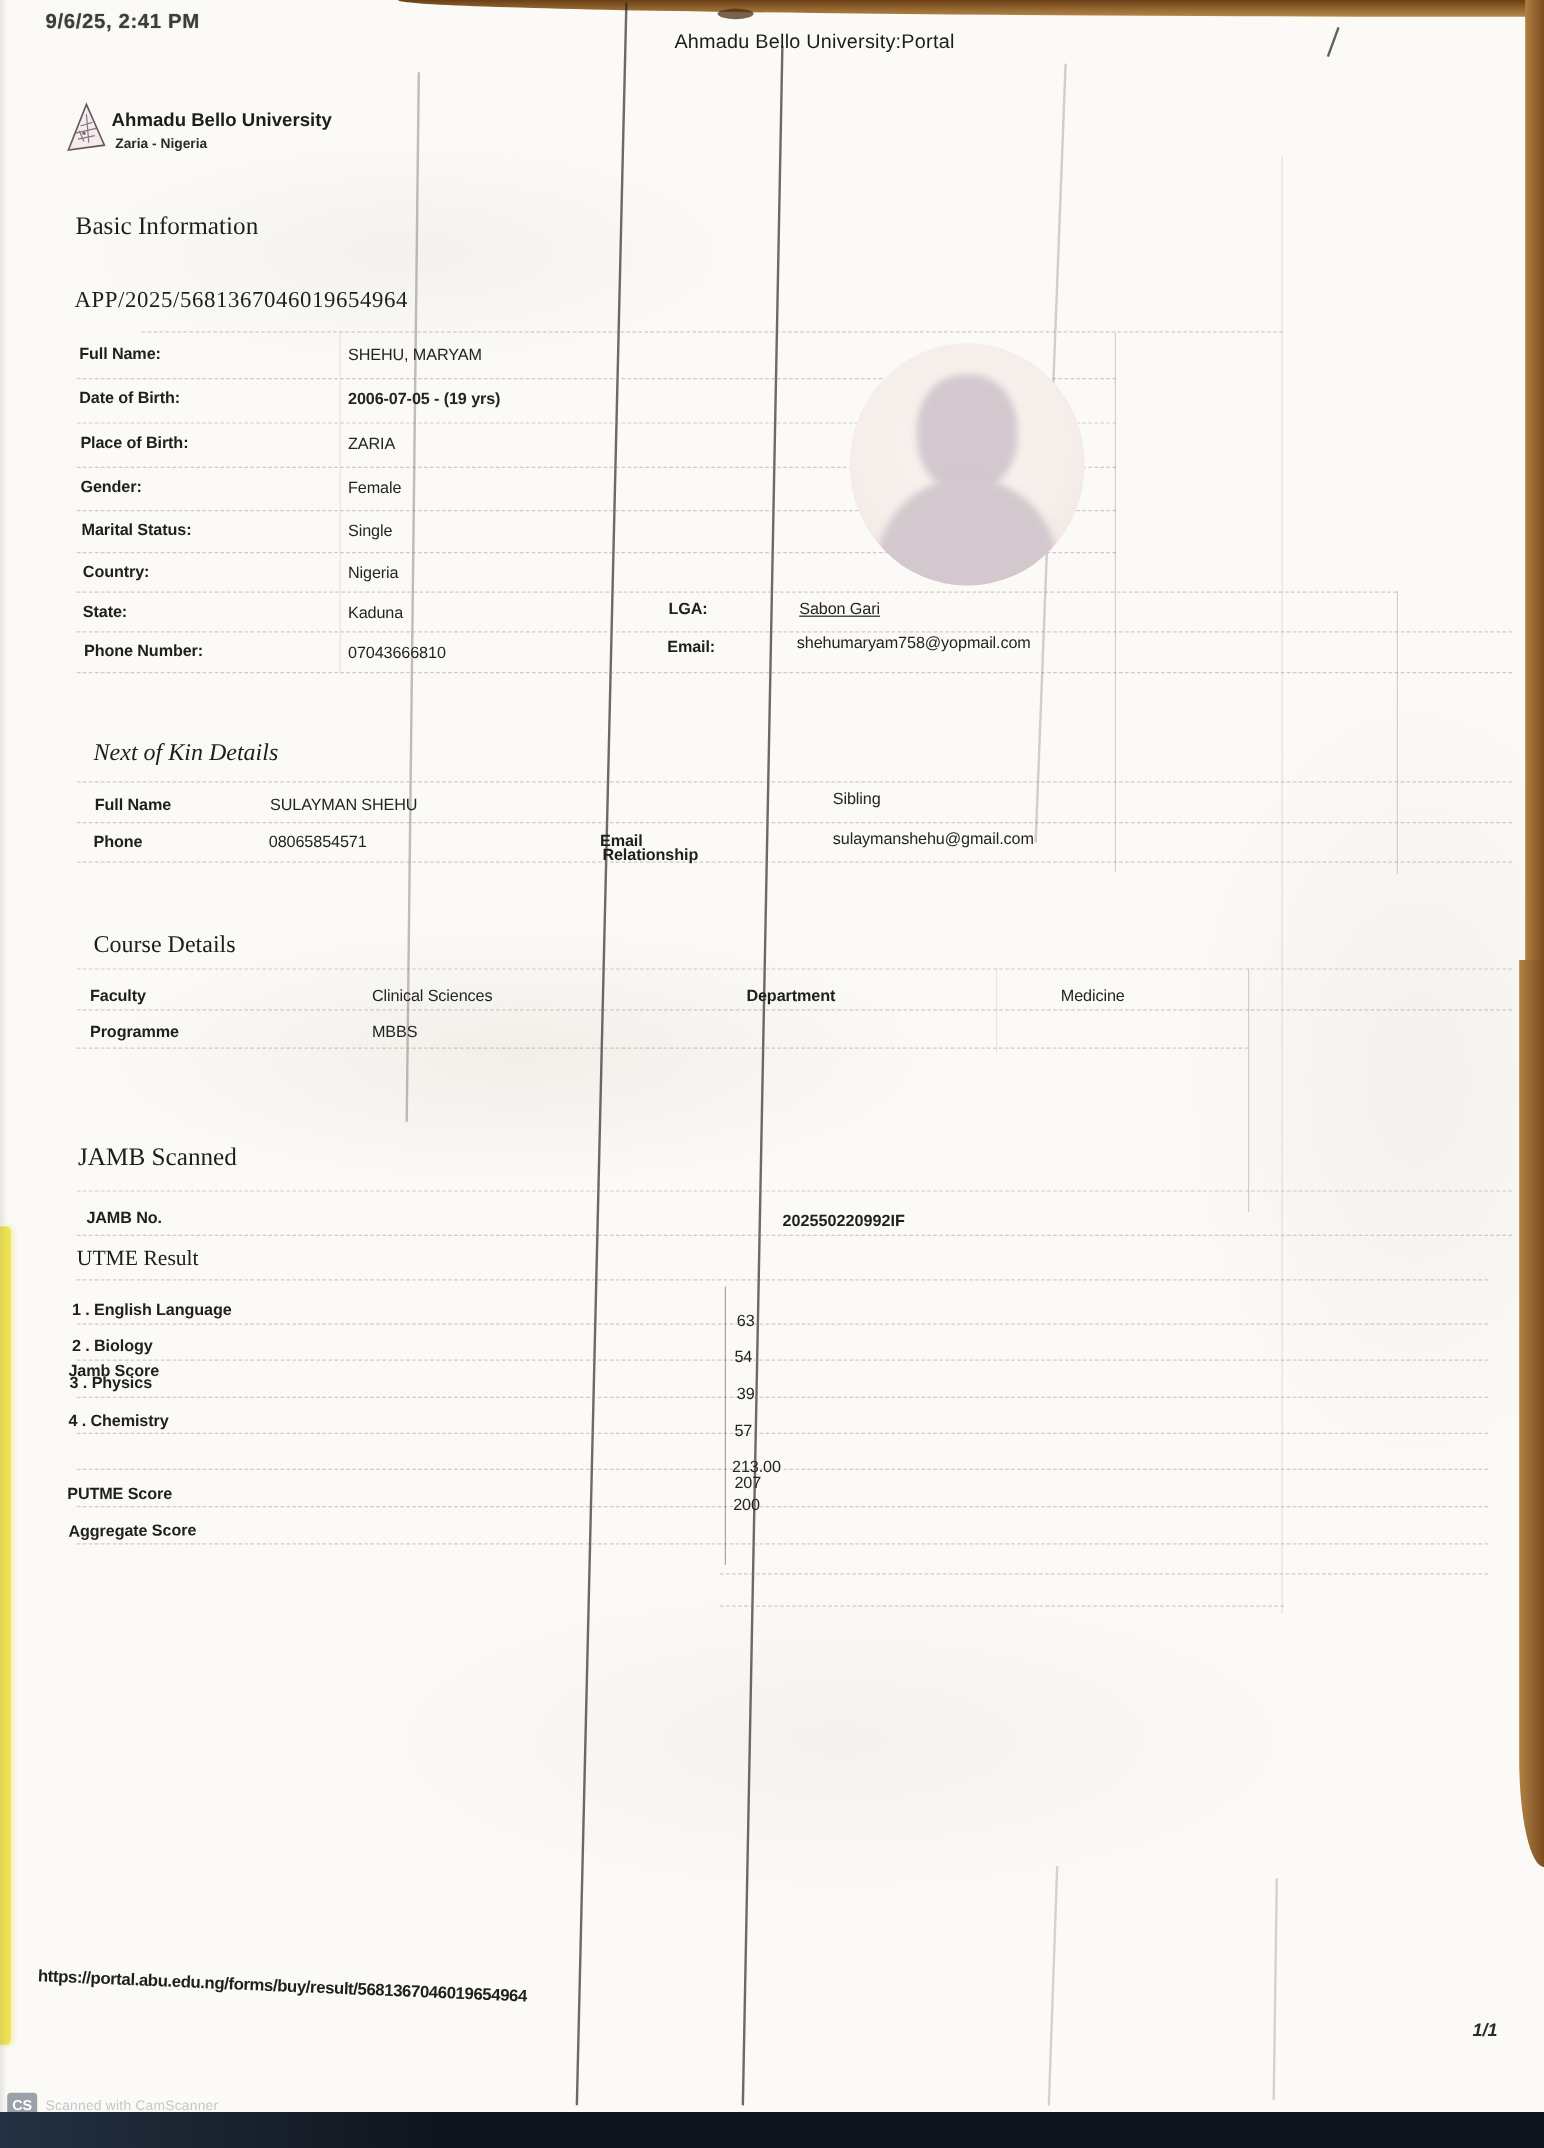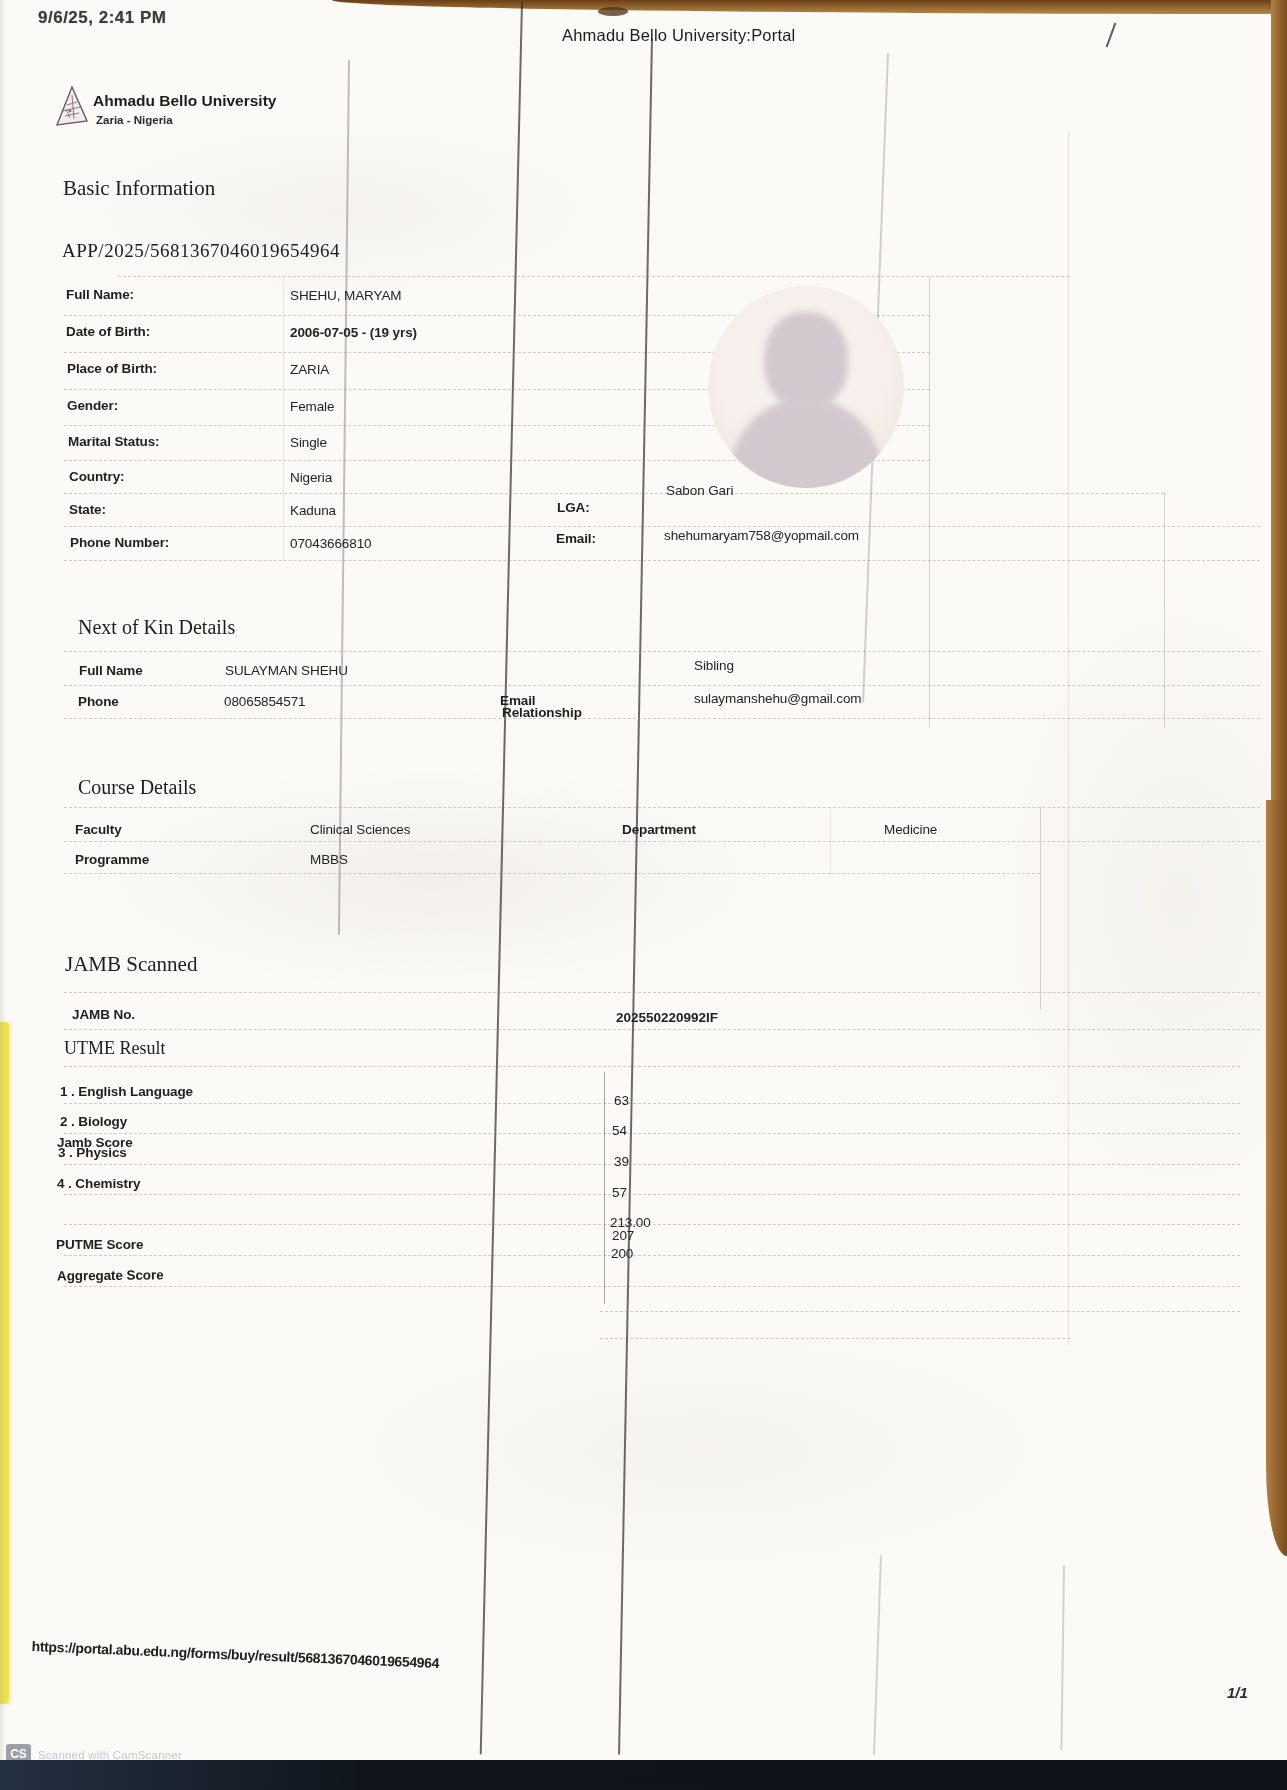--- a/index.html
+++ b/index.html
@@ -15,21 +15,21 @@
   }
   .abs{position:absolute;}
   
   .ts{font-size:17px;font-weight:600;color:#3c3c3c;letter-spacing:.5px;text-shadow:0 0 1px rgba(70,70,70,.55);}
   .hdr{font-size:16.5px;font-weight:500;color:#1c1c1c;letter-spacing:.2px;}
   .serif-h{font-family:"Liberation Serif", serif;color:#1d1d1d;}
   .uni-name{font-size:15.5px;font-weight:bold;color:#1d1d1d;}
   .uni-loc{font-size:11.5px;font-weight:bold;color:#2a2a2a;}
   .lbl{font-size:13.5px;font-weight:bold;color:#1f1f1f;letter-spacing:-.1px;}
   .val{font-size:13.5px;font-weight:400;color:#242424;letter-spacing:-.1px;}
-  .val-b{font-size:13.5px;font-weight:bold;color:#1f1f1f;}
+  .val-b{font-size:13.5px;font-weight:bold;color:#1f1f1f;margin-left:36px;}
   .url{font-size:14px;font-weight:bold;color:#1e1e1e;letter-spacing:-.35px;transform:rotate(2.4deg);transform-origin:left top;}
   .pgnum{font-size:15px;font-weight:600;color:#2b2b2b;font-style:italic;}
   
   .crease{width:2px;background:rgba(42,36,34,.68);transform-origin:top center;border-radius:2px;}
   .sl-h{height:0;border-top:1px dashed rgba(150,124,114,.38);}
   .sl-v{width:0;border-left:1px solid rgba(128,108,102,.30);}
   
   .desk-top{left:332px;top:0;width:955px;height:14px;background:linear-gradient(180deg,#6b3f16,#9c7036 65%,#b5874a);border-bottom-left-radius:100% 14px;border-bottom-right-radius:8px 6px;}
   .desk-top-notch{left:598px;top:7px;width:30px;height:9px;background:#4c2f12;border-radius:50%;opacity:.75;}
   .desk-right1{left:1271px;top:0;width:16px;height:820px;background:linear-gradient(to right,#b08044,#7a4c1e);}
@@ -126,32 +126,32 @@
   <div class="abs val" style="left:290px;top:362px;">ZARIA</div>
   <div class="abs lbl" style="left:67px;top:398px;">Gender:</div>
   <div class="abs val" style="left:290px;top:399px;">Female</div>
   <div class="abs lbl" style="left:68px;top:434px;">Marital Status:</div>
   <div class="abs val" style="left:290px;top:435px;">Single</div>
   <div class="abs lbl" style="left:69px;top:469px;">Country:</div>
   <div class="abs val" style="left:290px;top:470px;">Nigeria</div>
   <div class="abs lbl" style="left:69px;top:502px;">State:</div>
   <div class="abs val" style="left:290px;top:503px;">Kaduna</div>
   <div class="abs lbl" style="left:557px;top:500px;">LGA:</div>
-  <div class="abs val" style="left:666px;top:483px;">Sabon Gari</div>
+  <div class="abs val" style="left:666px;top:500px;text-decoration:underline;">Sabon Gari</div>
   <div class="abs lbl" style="left:70px;top:535px;">Phone Number:</div>
   <div class="abs val" style="left:290px;top:536px;">07043666810</div>
   <div class="abs lbl" style="left:556px;top:531px;">Email:</div>
   <div class="abs val" style="left:664px;top:528px;">shehumaryam758@yopmail.com</div>
 
   <div class="abs avatar">
     <div class="avatar-head"></div>
     <div class="avatar-shoulders"></div>
   </div>
 
-  <div class="abs serif-h" style="left:78px;top:616px;font-size:20px;">Next of Kin Details</div>
+  <div class="abs serif-h" style="left:78px;top:616px;font-size:20px;font-style:italic;">Next of Kin Details</div>
   <div class="abs lbl" style="left:79px;top:663px;">Full Name</div>
   <div class="abs val" style="left:225px;top:663px;">SULAYMAN SHEHU</div>
   <div class="abs lbl" style="left:502px;top:661px;margin-top:44px;">Relationship</div>
   <div class="abs val" style="left:694px;top:658px;text-align:center;">Sibling</div>
   <div class="abs lbl" style="left:78px;top:694px;">Phone</div>
   <div class="abs val" style="left:224px;top:694px;">08065854571</div>
   <div class="abs lbl" style="left:500px;top:693px;">Email</div>
   <div class="abs val" style="left:694px;top:691px;">sulaymanshehu@gmail.com</div>
 
   <div class="abs serif-h" style="left:78px;top:776px;font-size:20px;">Course Details</div>

